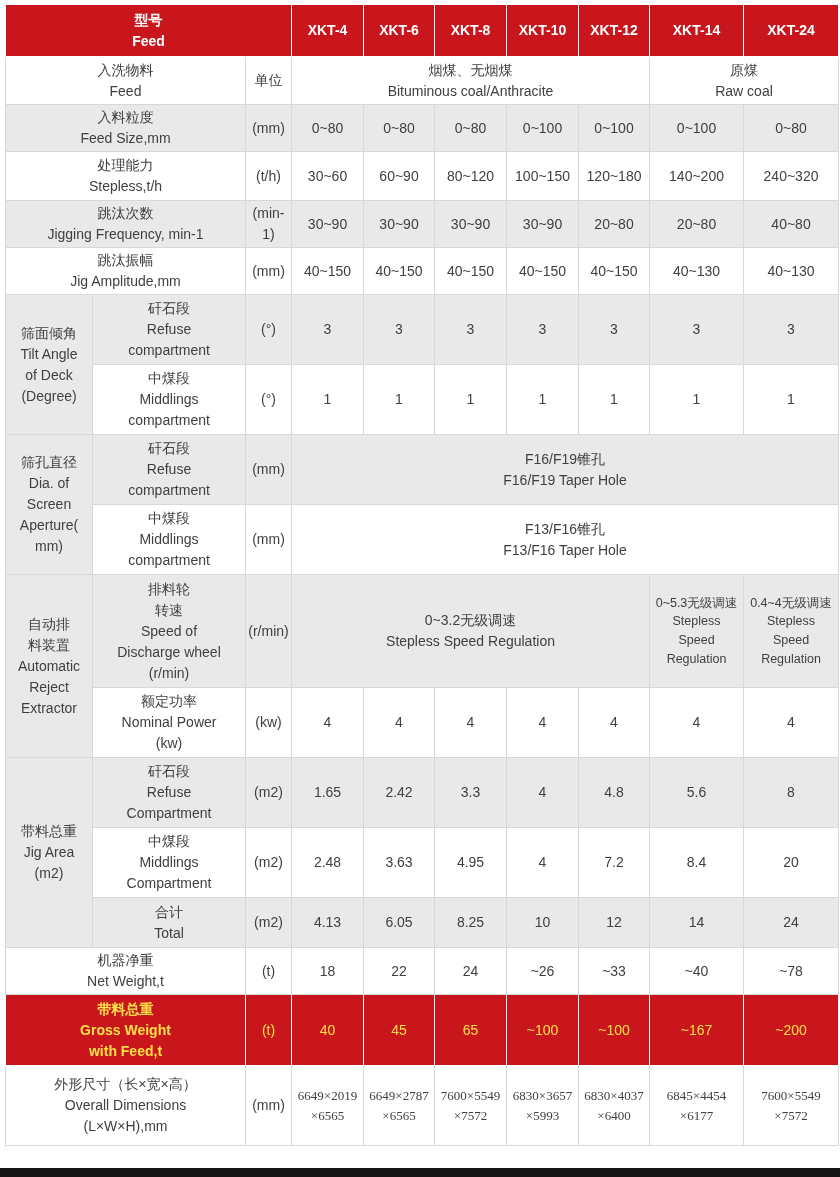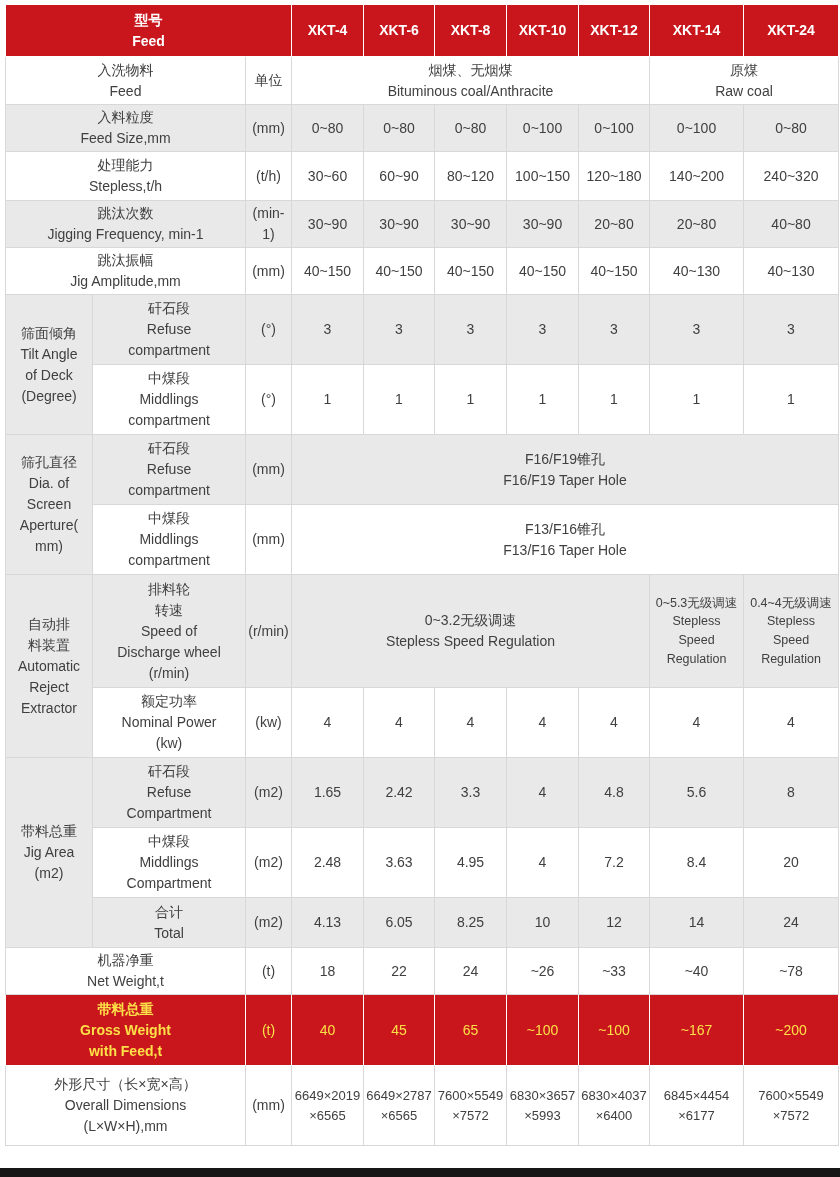--- a/index.html
+++ b/index.html
@@ -21,21 +21,21 @@
   tr.hdr td {
     background:#c9161c; color:#ffffff; border-color:#ffffff;
     font-weight:bold;
   }
   tr.red td {
     background:#c9161c; color:#fde047; border-color:#ffffff;
   }
   tr.red td.lbl { font-weight:bold; }
   td.gray { background:#e9e9e9; }
   td.tight { font-size:12.5px; }
-  td.dims { font-size:13px; }
+  td.dims { font-size:13px;font-family:Liberation Serif, serif; }
   .footer-bar {
     position:absolute; left:0; top:1168px; width:840px; height:9px;
     background:#161616;
   }
 </style>
 </head>
 <body>
 
 <table class="spec">
   <colgroup>

